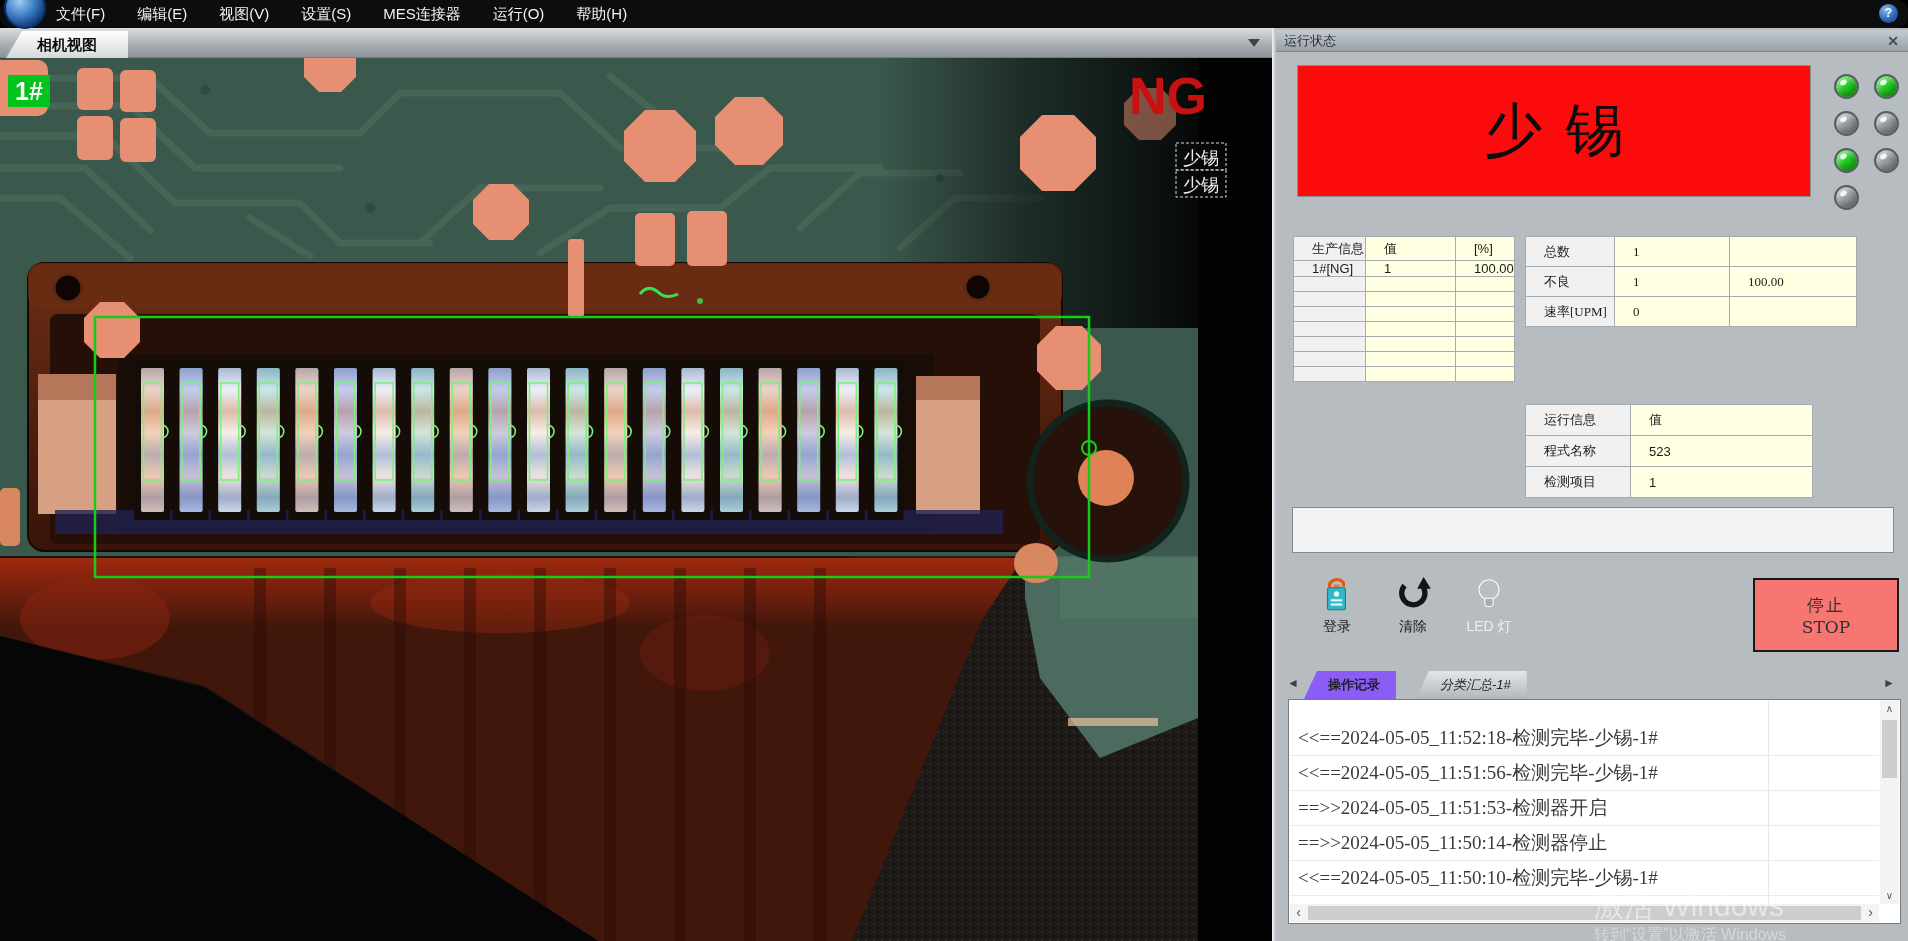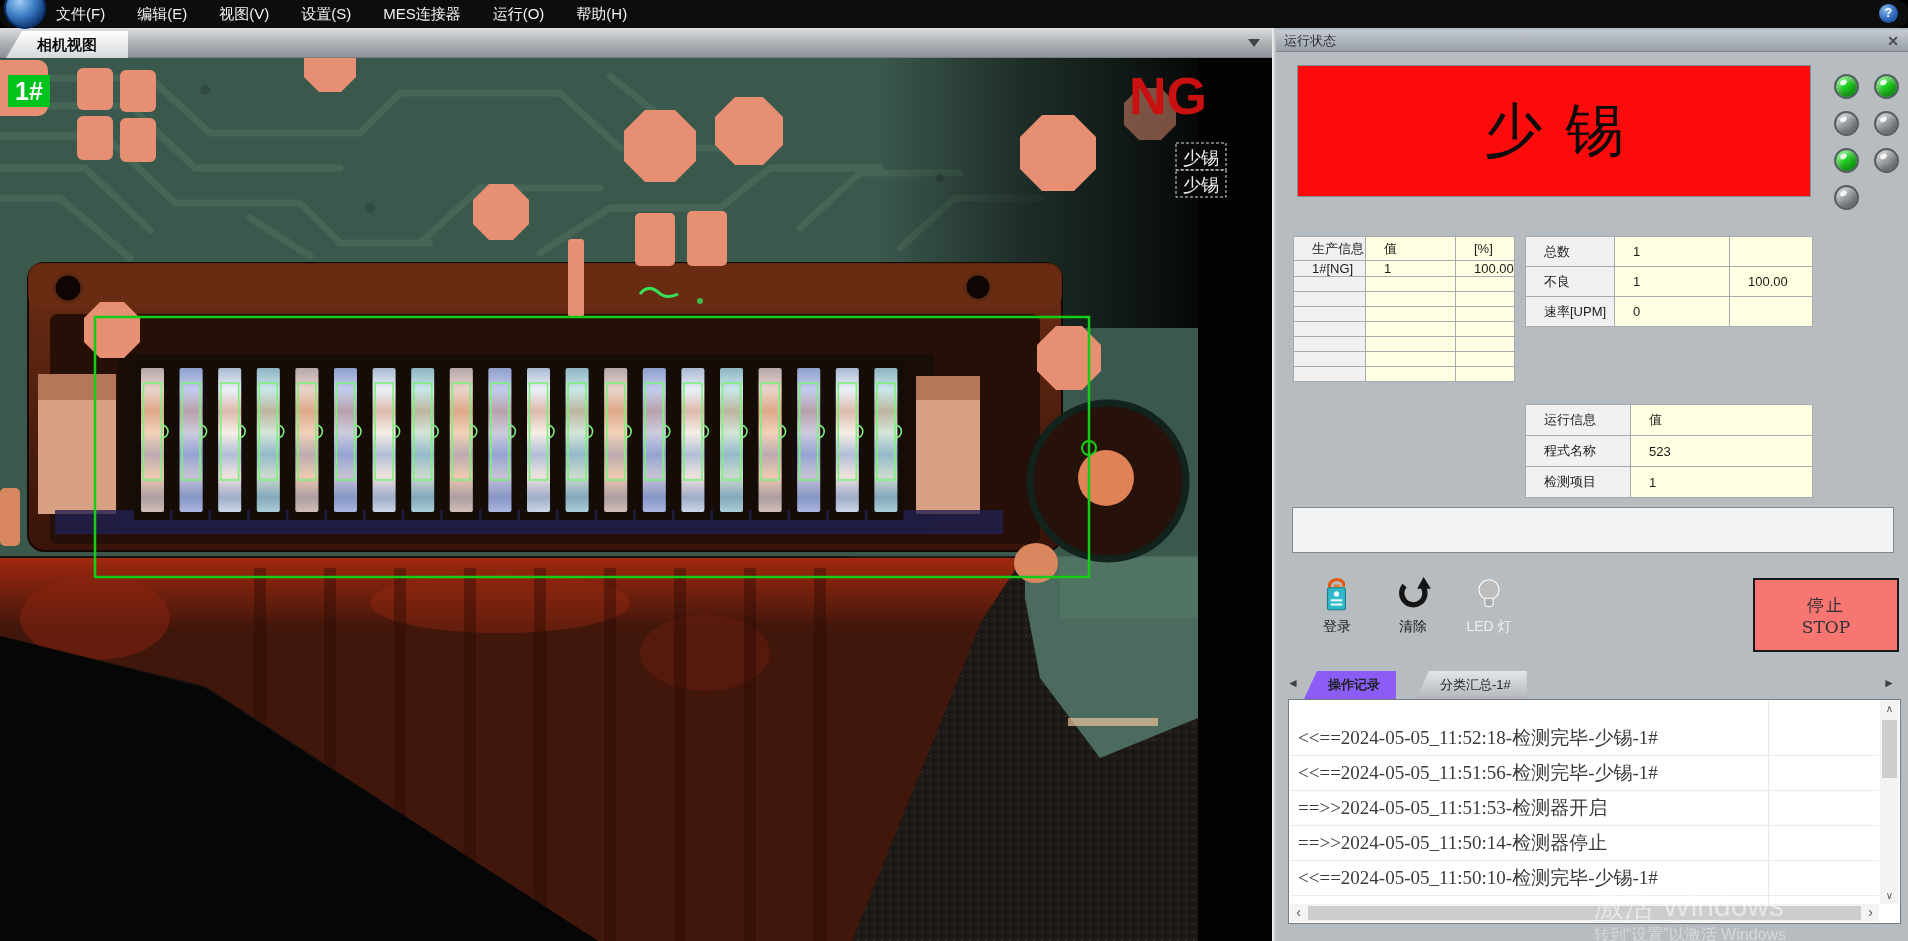--- a/index.html
+++ b/index.html
@@ -52,21 +52,21 @@
   .led::after { content:""; position:absolute; left:4px; top:4px; width:7px; height:5px; border-radius:50%;
                 background:rgba(255,255,255,.85); transform:rotate(-30deg); }
 
   .tbl { position:absolute; border-collapse:collapse; table-layout:fixed; font-size:13px; color:#1b1b1b;
          border:1px solid #6f757a; }
   .tbl th, .tbl td { border:1px solid #a6abaf; padding:0 18px; overflow:hidden; white-space:nowrap;
                      font-weight:normal; text-align:left; background:#ffffe1; }
   .tbl .c0 { background:#f1f1f1; }
   .prod { left:17px; top:208px; width:222px; }
   .prod th { height:24px; } .prod td { height:15px; }
-  .stats { left:249px; top:208px; width:288px; }
+  .stats { left:249px; top:208px; width:332px;font-family:Liberation Serif, serif; }
   .stats td { height:30px; }
   .run { left:249px; top:376px; width:288px; }
   .run th, .run td { height:31px; }
 
   .msg-box { position:absolute; left:16px; top:479px; width:602px; height:46px; background:#f1f2f3; border:1px solid #85898d; }
 
   .tool-btn { position:absolute; top:547px; width:66px; text-align:center; cursor:pointer; }
   .tool-btn.login { left:28px; } .tool-btn.clear { left:104px; } .tool-btn.ledbtn { left:180px; }
   .tool-btn svg { width:38px; height:38px; }
   .tool-btn .lbl { display:block; font-size:14px; color:#17191b; margin-top:1px; }
@@ -77,21 +77,21 @@
   .stop-btn .l1 { font-size:17px; margin-top:14px; letter-spacing:2px; }
   .stop-btn .l2 { font-size:17px; font-family:"DejaVu Serif",serif; }
 
   .log-tabs { position:absolute; left:0; top:640px; right:0; height:31px; }
   .arrL { position:absolute; left:11px; top:8px; font-size:12px; color:#3c4147; cursor:pointer; }
   .arrR { position:absolute; right:13px; top:8px; font-size:12px; color:#3c4147; cursor:pointer; }
   .ltab { position:absolute; top:3px; height:28px; line-height:28px; padding:0 16px 0 24px; font-size:13px;
           color:#202428; background:linear-gradient(#e4e7e9,#b2b6bb); clip-path:polygon(13px 0,100% 0,100% 100%,0 100%);
           cursor:pointer; white-space:nowrap; }
   .ltab.active { left:28px; background:#8b5cf6; z-index:2; font-weight:bold; }
-  .ltab.t2 { left:140px; }
+  .ltab.t2 { left:140px;font-style:italic; }
 
   .log-box { position:absolute; left:12px; top:671px; width:613px; height:225px; background:#fff; border:1px solid #767b80; }
   .log-list { position:absolute; left:1px; top:0; right:21px; bottom:19px; overflow:hidden; padding-top:21px; }
   .log-row { height:35px; line-height:34px; padding-left:8px; border-bottom:1px solid #ebebeb;
              font-family:Liberation Serif, serif; font-size:19px; color:#3a3a3a; white-space:nowrap; }
   .col-line { position:absolute; left:479px; top:0; bottom:19px; width:1px; background:#e7e7e7; }
   .vscroll { position:absolute; right:1px; top:0; width:19px; bottom:19px; background:#f3f3f3; }
   .vscroll .sbtn { position:absolute; left:0; width:19px; height:17px; text-align:center; line-height:17px;
                    font-size:10px; color:#54585d; background:#f3f3f3; cursor:pointer; }
   .vscroll .up { top:0; } .vscroll .down { bottom:0; }

